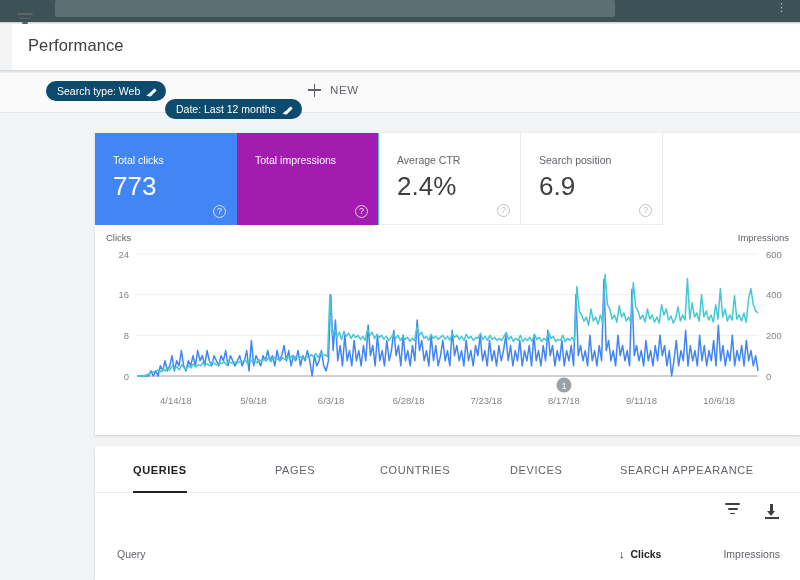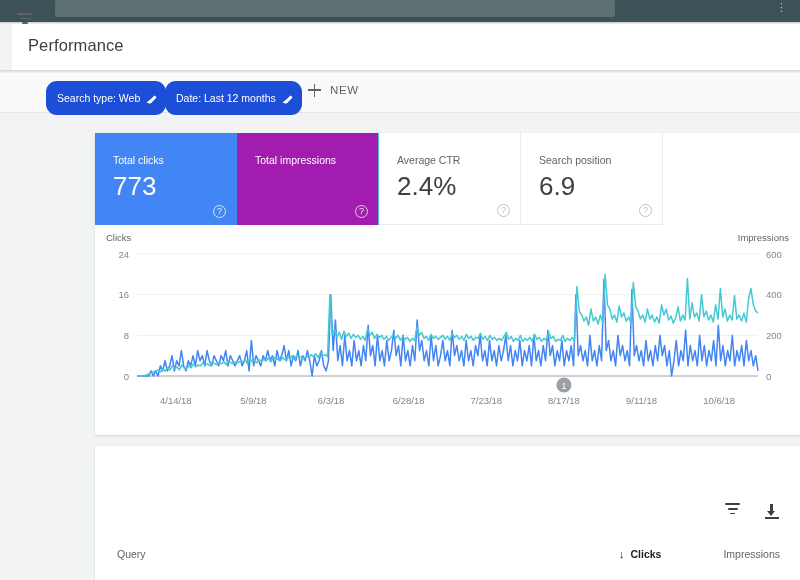--- a/index.html
+++ b/index.html
@@ -52,43 +52,43 @@
   }
   .filter-icon span {
     display: block; background: #5f6368; height: 1.6px; border-radius: 1px;
     margin: 0 auto 3px auto;
   }
   .filter-icon span:nth-child(1) { width: 16px; }
   .filter-icon span:nth-child(2) { width: 11px; }
   .filter-icon span:nth-child(3) { width: 6px; }
 
   .chip {
-    position: absolute; top: 81px; height: 34px;
-    background: #1d4ed8; color: #ffffff;
+    position: absolute; top: 81px; height: 20px;
+    background: #0c4a6e; color: #ffffff;
     border-radius: 11px; font-size: 10.5px;
     display: flex; align-items: center; padding: 0 8px 0 11px;
     white-space: nowrap;
   }
   .chip .pencil {
     display: inline-block; width: 11px; height: 11px; margin-left: 7px;
     position: relative;
   }
   .chip .pencil::before {
     content: ""; position: absolute; left: 1px; top: 5.5px;
     width: 9px; height: 3.2px; background: #ffffff;
     transform: rotate(-45deg); border-radius: .5px;
   }
   .chip .pencil::after {
     content: ""; position: absolute; left: 0px; top: 8.3px;
     width: 0; height: 0;
     border-left: 2.4px solid transparent; border-right: 2.4px solid transparent;
     border-top: 3px solid #ffffff; transform: rotate(-45deg);
   }
   #chip-searchtype { left: 46px; }
-  #chip-date { left: 165px; }
+  #chip-date { left: 165px; margin-top: 18px; }
 
   .new-btn {
     position: absolute; left: 308px; top: 83px;
     display: flex; align-items: flex-end; color: #5f6368;
   }
   .new-plus {
     position: relative; width: 13px; height: 13px; margin-right: 9px;
   }
   .new-plus::before, .new-plus::after {
     content: ""; position: absolute; background: #5f6368;
@@ -272,20 +272,27 @@
         <path d="M42.00 150.00 L44.35 150.00 L46.70 150.00 L49.06 150.00 L51.41 148.98 L53.76 147.97 L56.11 146.95 L58.47 145.93 L60.82 144.92 L63.17 143.90 L65.52 145.93 L67.88 142.88 L70.23 144.92 L72.58 141.87 L74.93 143.90 L77.28 139.83 L79.64 142.88 L81.99 140.85 L84.34 143.90 L86.69 138.82 L89.05 141.87 L91.40 142.88 L93.75 139.83 L96.10 141.87 L98.45 137.80 L100.81 140.85 L103.16 138.82 L105.51 139.83 L107.86 136.78 L110.22 138.82 L112.57 137.80 L114.92 139.83 L117.27 135.77 L119.63 137.80 L121.98 138.82 L124.33 136.78 L126.68 137.80 L129.03 135.77 L131.39 138.82 L133.74 134.75 L136.09 136.78 L138.44 137.80 L140.80 135.77 L143.15 136.78 L145.50 134.75 L147.85 135.77 L150.20 133.73 L152.56 137.80 L154.91 132.72 L157.26 135.77 L159.61 134.75 L161.97 136.78 L164.32 133.73 L166.67 135.77 L169.02 132.72 L171.38 134.75 L173.73 131.70 L176.08 135.77 L178.43 130.68 L180.78 133.73 L183.14 132.72 L185.49 134.75 L187.84 131.70 L190.19 133.73 L192.55 130.68 L194.90 132.72 L197.25 129.67 L199.60 133.73 L201.95 128.65 L204.31 131.70 L206.66 130.68 L209.01 132.72 L211.36 129.67 L213.72 131.70 L216.07 128.65 L218.42 130.68 L220.77 127.63 L223.13 131.70 L225.48 126.62 L227.83 129.67 L230.18 128.65 L232.53 130.68 L234.89 68.67 L237.24 109.33 L239.59 103.23 L241.94 111.37 L244.30 106.28 L246.65 113.40 L249.00 105.27 L251.35 110.35 L253.70 107.30 L256.06 112.38 L258.41 108.32 L260.76 111.37 L263.11 109.33 L265.47 113.40 L267.82 110.35 L270.17 114.42 L272.52 103.23 L274.88 109.33 L277.23 106.28 L279.58 112.38 L281.93 108.32 L284.28 111.37 L286.64 109.33 L288.99 113.40 L291.34 110.35 L293.69 114.42 L296.05 111.37 L298.40 108.32 L300.75 112.38 L303.10 109.33 L305.45 114.42 L307.81 110.35 L310.16 113.40 L312.51 111.37 L314.86 115.43 L317.22 112.38 L319.57 114.42 L321.92 101.20 L324.27 109.33 L326.63 106.28 L328.98 112.38 L331.33 110.35 L333.68 114.42 L336.03 108.32 L338.39 112.38 L340.74 110.35 L343.09 113.40 L345.44 111.37 L347.80 109.33 L350.15 113.40 L352.50 110.35 L354.85 114.42 L357.20 107.30 L359.56 111.37 L361.91 109.33 L364.26 113.40 L366.61 110.35 L368.97 114.42 L371.32 108.32 L373.67 112.38 L376.02 110.35 L378.38 114.42 L380.73 111.37 L383.08 112.38 L385.43 107.30 L387.78 113.40 L390.14 110.35 L392.49 114.42 L394.84 109.33 L397.19 113.40 L399.55 111.37 L401.90 114.42 L404.25 112.38 L406.60 114.42 L408.95 110.35 L411.31 106.28 L413.66 113.40 L416.01 110.35 L418.36 115.43 L420.72 112.38 L423.07 114.42 L425.42 109.33 L427.77 115.43 L430.13 112.38 L432.48 114.42 L434.83 111.37 L437.18 115.43 L439.53 108.32 L441.89 113.40 L444.24 111.37 L446.59 115.43 L448.94 112.38 L451.30 114.42 L453.65 106.28 L456.00 112.38 L458.35 110.35 L460.70 115.43 L463.06 113.40 L465.41 114.42 L467.76 109.33 L470.11 115.43 L472.47 112.38 L474.82 114.42 L477.17 111.37 L479.52 115.43 L481.88 60.53 L484.23 84.93 L486.58 89.00 L488.93 95.10 L491.28 91.03 L493.64 99.17 L495.99 82.90 L498.34 95.10 L500.69 91.03 L503.05 98.15 L505.40 89.00 L507.75 97.13 L510.10 48.33 L512.45 78.83 L514.81 82.90 L517.16 93.07 L519.51 89.00 L521.86 96.12 L524.22 79.85 L526.57 91.03 L528.92 86.97 L531.27 95.10 L533.63 91.03 L535.98 97.13 L538.33 56.47 L540.68 80.87 L543.03 84.93 L545.39 93.07 L547.74 89.00 L550.09 96.12 L552.44 82.90 L554.80 93.07 L557.15 89.00 L559.50 96.12 L561.85 91.03 L564.20 97.13 L566.56 78.83 L568.91 89.00 L571.26 82.90 L573.61 94.08 L575.97 90.02 L578.32 97.13 L580.67 92.05 L583.02 80.87 L585.38 95.10 L587.73 89.00 L590.08 94.08 L592.43 52.40 L594.78 93.07 L597.14 76.80 L599.49 91.03 L601.84 86.97 L604.19 95.10 L606.55 68.67 L608.90 91.03 L611.25 84.93 L613.60 94.08 L615.95 89.00 L618.31 96.12 L620.66 78.83 L623.01 93.07 L625.36 62.57 L627.72 91.03 L630.07 82.90 L632.42 95.10 L634.77 89.00 L637.13 94.08 L639.48 69.68 L641.83 93.07 L644.18 89.00 L646.53 95.10 L648.89 86.97 L651.24 96.12 L653.59 72.73 L655.94 62.57 L658.30 78.83 L660.65 84.93 L663.00 86.97" fill="none" stroke="#46c8d4" stroke-width="1.5" stroke-linejoin="round"></path>
         <g>
           <circle cx="468.9375" cy="159" r="7.5" fill="#9aa0a6"></circle>
           <text x="468.9375" y="162.5" text-anchor="middle" font-size="9" fill="#ffffff" font-family="&quot;Liberation Sans&quot;, sans-serif">1</text>
         </g>
       </svg>
   </div>
 </div>
 
 <div class="panel" id="table-panel">
+  <div class="tabs" id="tabs-row">
+      <div class="tab active" style="left: 38px;">QUERIES</div>
+      <div class="tab" style="left: 180px;">PAGES</div>
+      <div class="tab" style="left: 285px;">COUNTRIES</div>
+      <div class="tab" style="left: 415px;">DEVICES</div>
+      <div class="tab" style="left: 525px;">SEARCH APPEARANCE</div>
+    </div>
 
   <div class="table-tools">
     <div class="tool-icon tool-filter">
       <span></span>
         <span></span>
         <span></span>
     </div>
     <div class="tool-icon tool-download">
       <span class="arrow"></span>
         <span class="head"></span>

